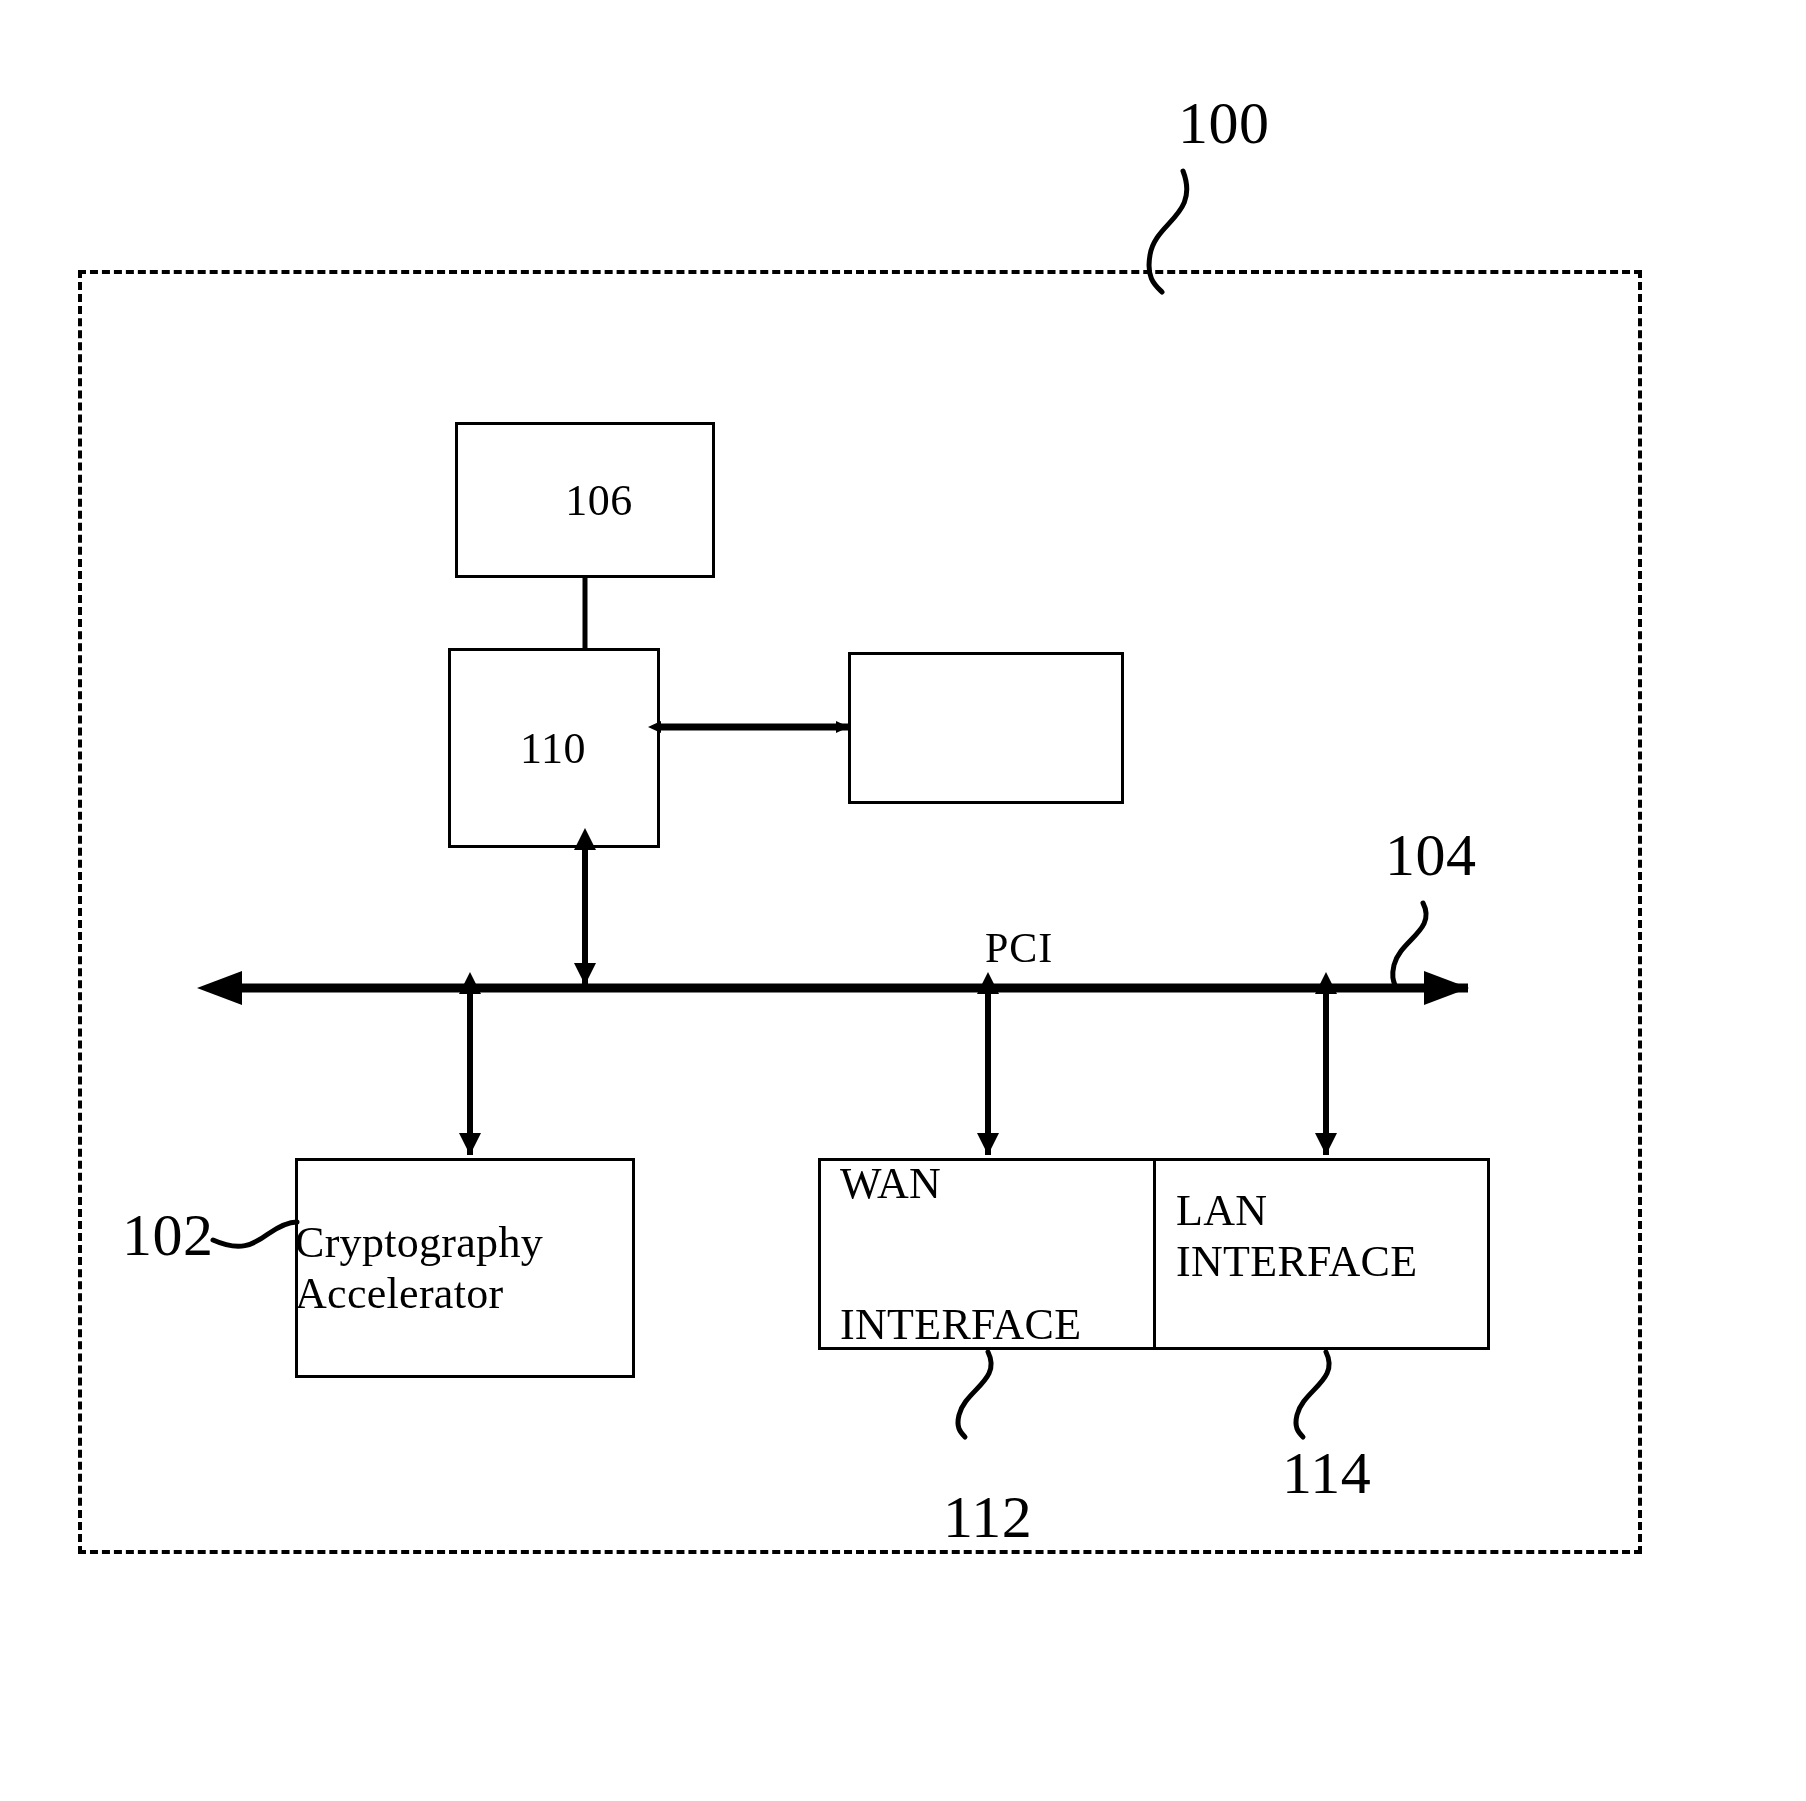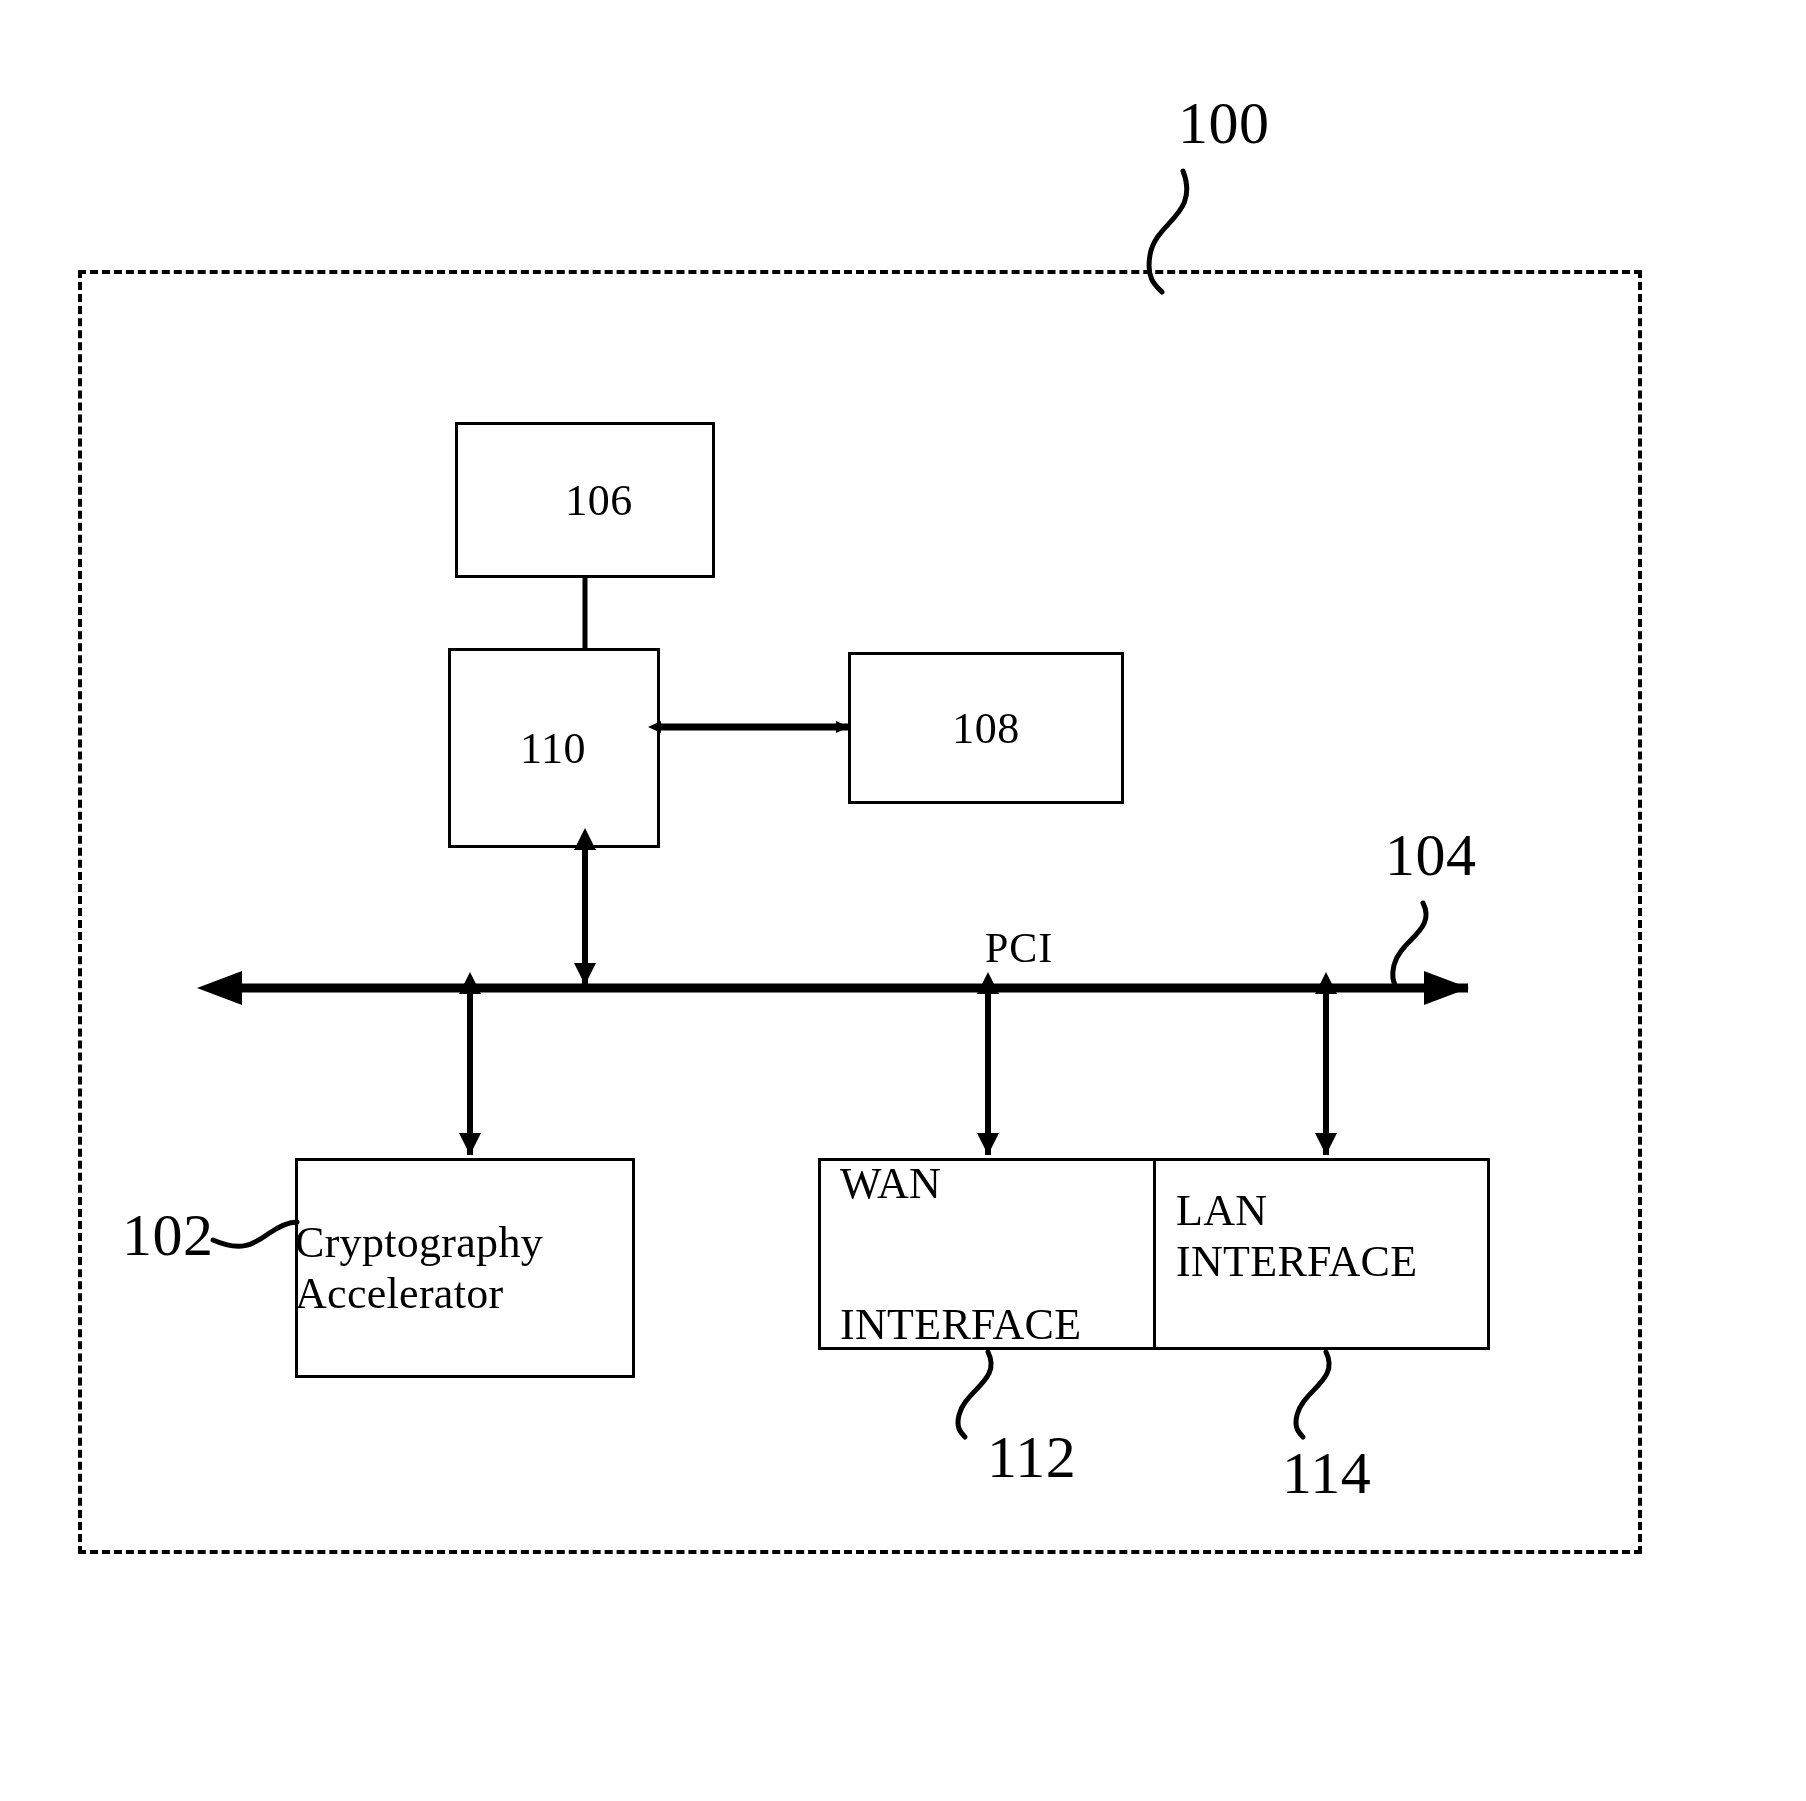--- a/index.html
+++ b/index.html
@@ -123,23 +123,20 @@
   <div class="ctr-wrap" style="left:455px; top:422px; width:288px; height:156px;">
     <span class="box-num">106</span>
   </div>
 
   <div class="box-rect" style="left:448px; top:648px; width:212px; height:200px;"></div>
   <div class="ctr-wrap" style="left:428px; top:648px; width:228px; height:200px;padding-left:11px;">
     <span class="box-num">110</span>
   </div>
 
   <div class="box-rect" style="left:848px; top:652px; width:276px; height:152px;"></div>
-  <div class="ctr-wrap" style="left:848px; top:652px; width:276px; height:152px;">
-    <span class="box-num">108</span>
-  </div>
 
   <div class="box-rect" style="left:295px; top:1158px; width:340px; height:220px;"></div>
   <div style="position:absolute; left:295px; top:1158px; width:340px; height:220px;
               display:flex; flex-direction:column; justify-content:center;">
     <span class="box-text">Cryptography</span>
     <span class="box-text">Accelerator</span>
   </div>
 
   <div class="box-rect" style="left:818px; top:1158px; width:338px; height:192px;"></div>
   <div style="position:absolute; left:840px; top:1158px; width:320px; height:192px;
@@ -154,19 +151,19 @@
     <span class="box-text">LAN</span>
     <span class="box-text">INTERFACE</span>
   </div>
 
   <div class="lbl ref-num" style="left:1178px; top:90px;">100</div>
 
   <div class="lbl ref-num" style="left:1385px; top:822px;">104</div>
 
   <div class="lbl ref-num" style="left:122px; top:1202px;">102</div>
 
-  <div class="lbl ref-num" style="left:943px; top:1424px;margin-left:44px;">112</div>
+  <div class="lbl ref-num" style="left:943px; top:1484px;">112</div>
 
   <div class="lbl ref-num" style="left:1282px; top:1440px;">114</div>
 
   <div class="lbl bus-label" style="left:985px; top:925px;">PCI</div>
 
 </div>
 
 </body></html>

